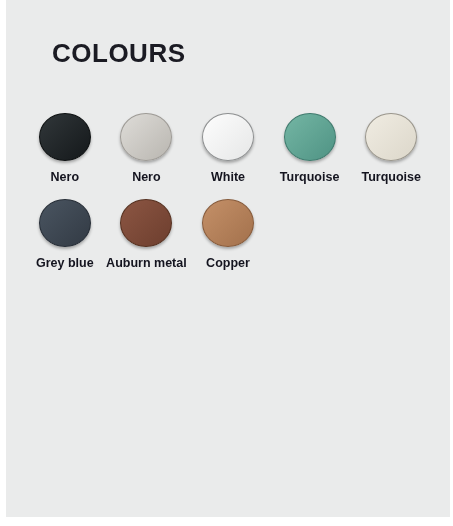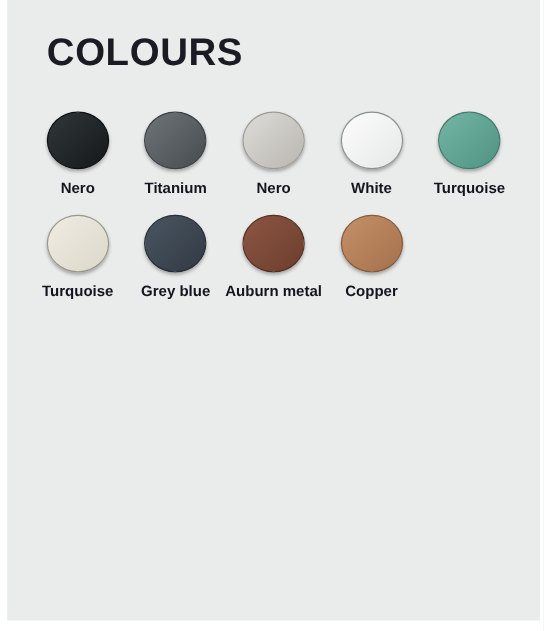--- a/index.html
+++ b/index.html
@@ -18,23 +18,23 @@
     position: absolute;
     left: 6px;
     top: 0px;
     width: 444px;
     height: 517px;
     background: #eaebeb;
     box-sizing: border-box;
   }
 
   .page-title {
-    margin: 3px;
+    margin: 16px;
     padding: 22px 16px 0 30px;
-    font-size: 32px;
+    font-size: 26px;
     font-weight: bold;
     letter-spacing: 0.5px;
     color: #1b1b23;
     font-family: "Liberation Sans", sans-serif;
   }
 
   .swatch-grid {
     display: grid;
     grid-template-columns: repeat(5, 1fr);
     padding: 14px 18px 0 18px;
@@ -78,24 +78,20 @@
 <div class="card">
 
   <h1 class="page-title">COLOURS</h1>
 
   <div class="swatch-grid">
       <div class="swatch-cell">
         <div class="swatch-dot" style="background: linear-gradient(135deg, rgb(49, 55, 58) 0%, rgb(20, 24, 26) 100%); border: 1px solid rgb(13, 16, 17);"></div>
         <div class="swatch-label">Nero</div>
       </div>
       <div class="swatch-cell">
-        <div class="swatch-dot" style="background: linear-gradient(135deg, rgb(109, 116, 119) 0%, rgb(71, 76, 79) 100%); border: 1px solid rgb(58, 63, 66);"></div>
-        <div class="swatch-label">Titanium</div>
-      </div>
-      <div class="swatch-cell">
         <div class="swatch-dot" style="background: linear-gradient(135deg, rgb(222, 220, 216) 0%, rgb(185, 182, 176) 100%); border: 1px solid rgb(157, 154, 149);"></div>
         <div class="swatch-label">Nero</div>
       </div>
       <div class="swatch-cell">
         <div class="swatch-dot" style="background: linear-gradient(135deg, rgb(253, 253, 253) 0%, rgb(230, 231, 231) 100%); border: 1px solid rgb(141, 143, 144);"></div>
         <div class="swatch-label">White</div>
       </div>
       <div class="swatch-cell">
         <div class="swatch-dot" style="background: linear-gradient(135deg, rgb(116, 182, 164) 0%, rgb(79, 147, 132) 100%); border: 1px solid rgb(63, 122, 109);"></div>
         <div class="swatch-label">Turquoise</div>

